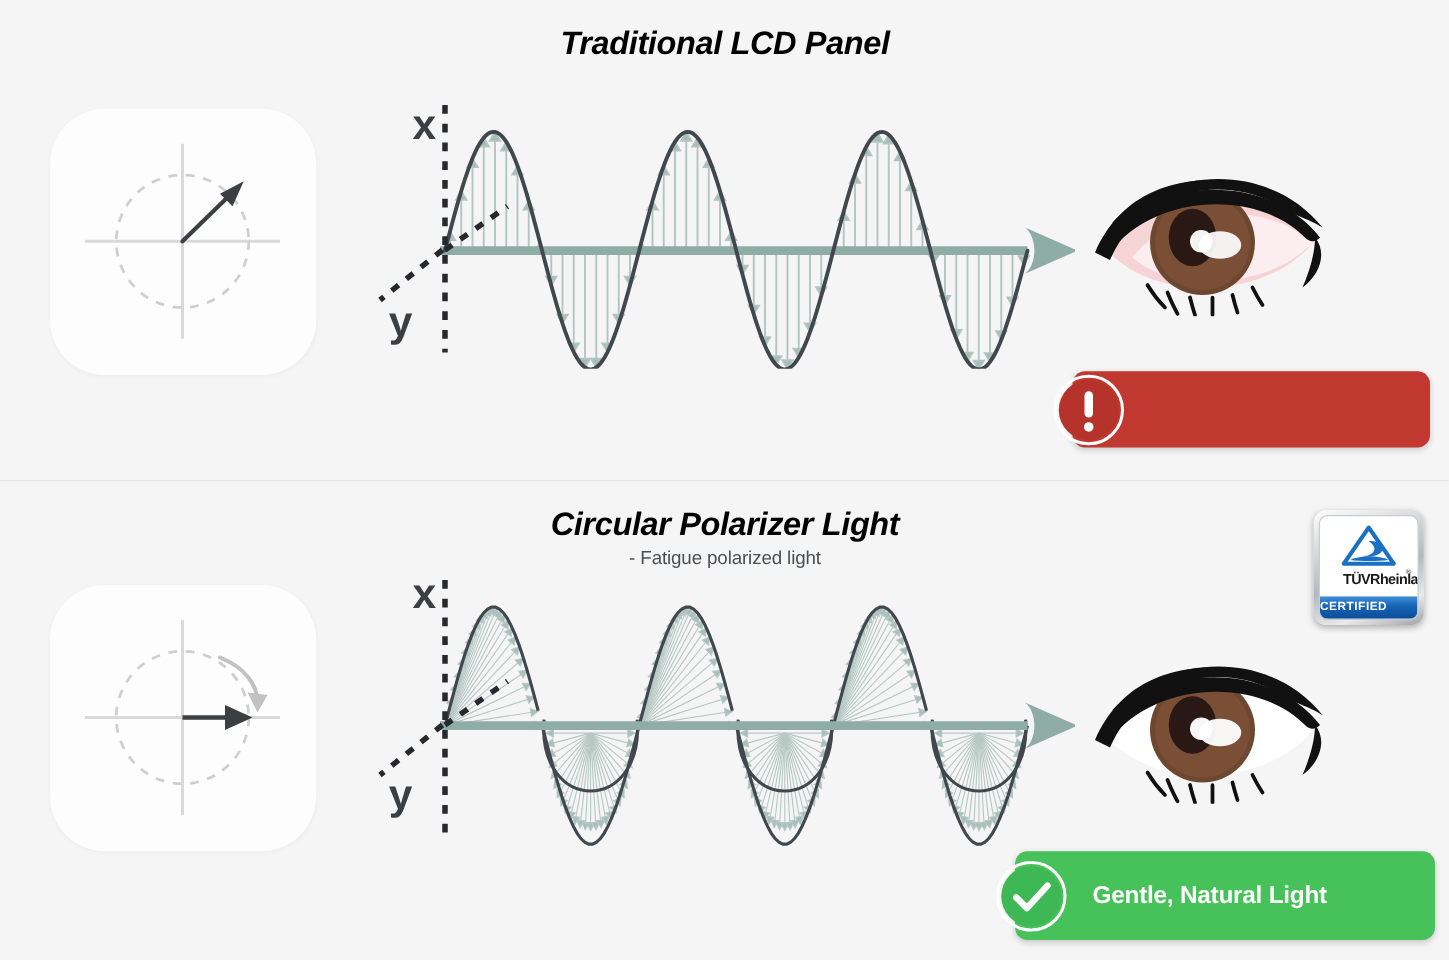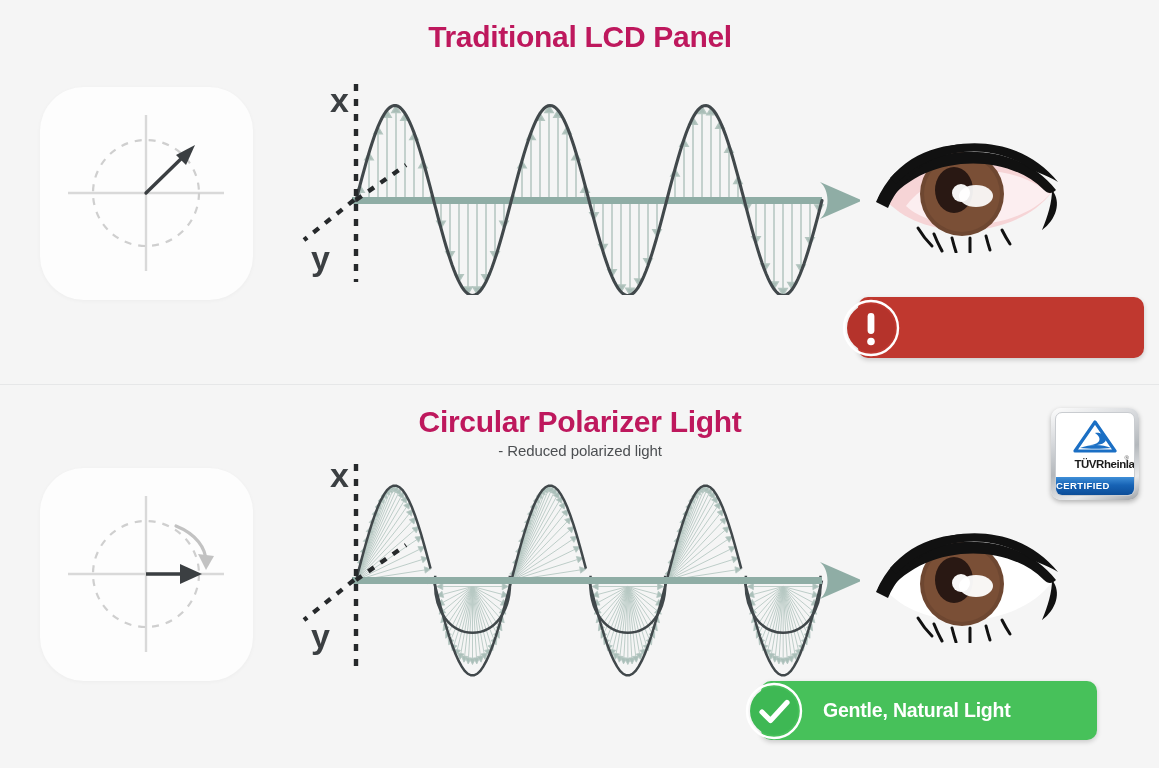--- a/index.html
+++ b/index.html
@@ -18,22 +18,23 @@
   .panel-bottom { top:385px; height:383px; }
 
   .divider {
     position:absolute; left:0; top:384px; width:1159px; height:1px;
     background:#e6e7e8;
   }
 
   
   .head { position:absolute; text-align:center; width:820px; left:170px; }
   .head-title {
-    font-size:30px; font-weight:bold; color:#be185d; letter-spacing:-0.3px;
+    font-size:26px; font-weight:bold; color:#000000; letter-spacing:-0.3px;
     line-height:1.1;
+    font-style:italic;
   }
   .head-sub {
     font-size:15px; color:#4c4f52; margin-top:4px; letter-spacing:-0.1px;
   }
 
   
   .icon-card {
     position:absolute;
     width:213px; height:213px;
     background:#fdfdfd;
@@ -306,21 +307,21 @@
         <rect x="25.6" y="14" width="6.8" height="21" rx="3.4" fill="#ffffff"></rect>
         <circle cx="29" cy="42.5" r="3.8" fill="#ffffff"></circle>
       </svg>
     </div>
   </div>
 
   <div class="panel panel-bottom">
 
     <div class="head" style="top:20px;">
       <div class="head-title">Circular Polarizer Light</div>
-      <div class="head-sub">- Reduced polarized light</div>
+      <div class="head-sub">- Fatigue polarized light</div>
     </div>
 
     <div class="icon-card" style="left:40px; top:83px;">
       <svg width="213" height="213" viewBox="0 0 213 213">
         <line x1="28" y1="106" x2="184" y2="106" stroke="#d9d9d9" stroke-width="2.4"></line>
         <line x1="106" y1="28" x2="106" y2="184" stroke="#d9d9d9" stroke-width="2.4"></line>
         <circle cx="106" cy="106" r="53" fill="none" stroke="#cfcfcf" stroke-width="2.2" stroke-dasharray="7 7"></circle>
         <line x1="106" y1="106" x2="148" y2="106" stroke="#3b3f42" stroke-width="3.6" stroke-linecap="butt"></line>
         <polygon points="162,106 140,116 140,96" fill="#3b3f42"></polygon>
         <path d="M136,58 C156,66 166,80 166,94" fill="none" stroke="#c2c2c2" stroke-width="3.2" stroke-linecap="round"></path>
@@ -698,21 +699,21 @@
           <path d="M68,106 C72,116 74,119 76,123"></path>
           <path d="M86,110 C88,118 89,121 90,124"></path>
           <path d="M104,110 C104,118 104,121 104,124"></path>
           <path d="M120,108 C122,116 123,119 124,122"></path>
           <path d="M136,102 C140,110 142,113 144,116"></path>
         </g>
         <path d="M24,50 C70,4 150,2 192,54 C186,50 176,46 166,42 C124,12 66,20 30,56 Z" fill="#111111"></path>
       </svg>
     </div>
 
-    <div class="badge badge-ok" style="left:761px; top:296px; width:336px; height:59px;">
+    <div class="badge badge-ok" style="left:812px; top:296px; width:336px; height:71px;">
       <svg class="badge-icon" viewBox="0 0 58 58">
         <circle cx="29" cy="29" r="27" fill="none" stroke="#ffffff" stroke-width="2.4"></circle>
         <circle cx="29" cy="29" r="24" fill="#3eb854"></circle>
         <path d="M17,30 L25.5,38.5 L42,20.5" fill="none" stroke="#ffffff" stroke-width="5.2" stroke-linecap="round" stroke-linejoin="round"></path>
       </svg>
       <div>
         <div class="badge-text">Gentle, Natural Light</div>
       </div>
     </div>
 

